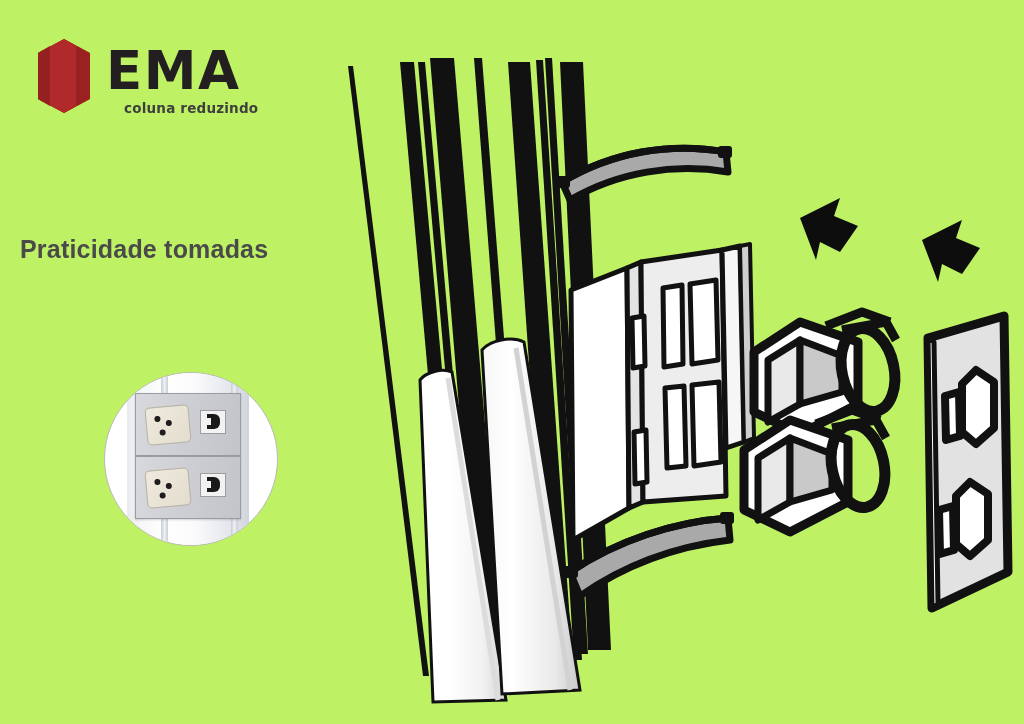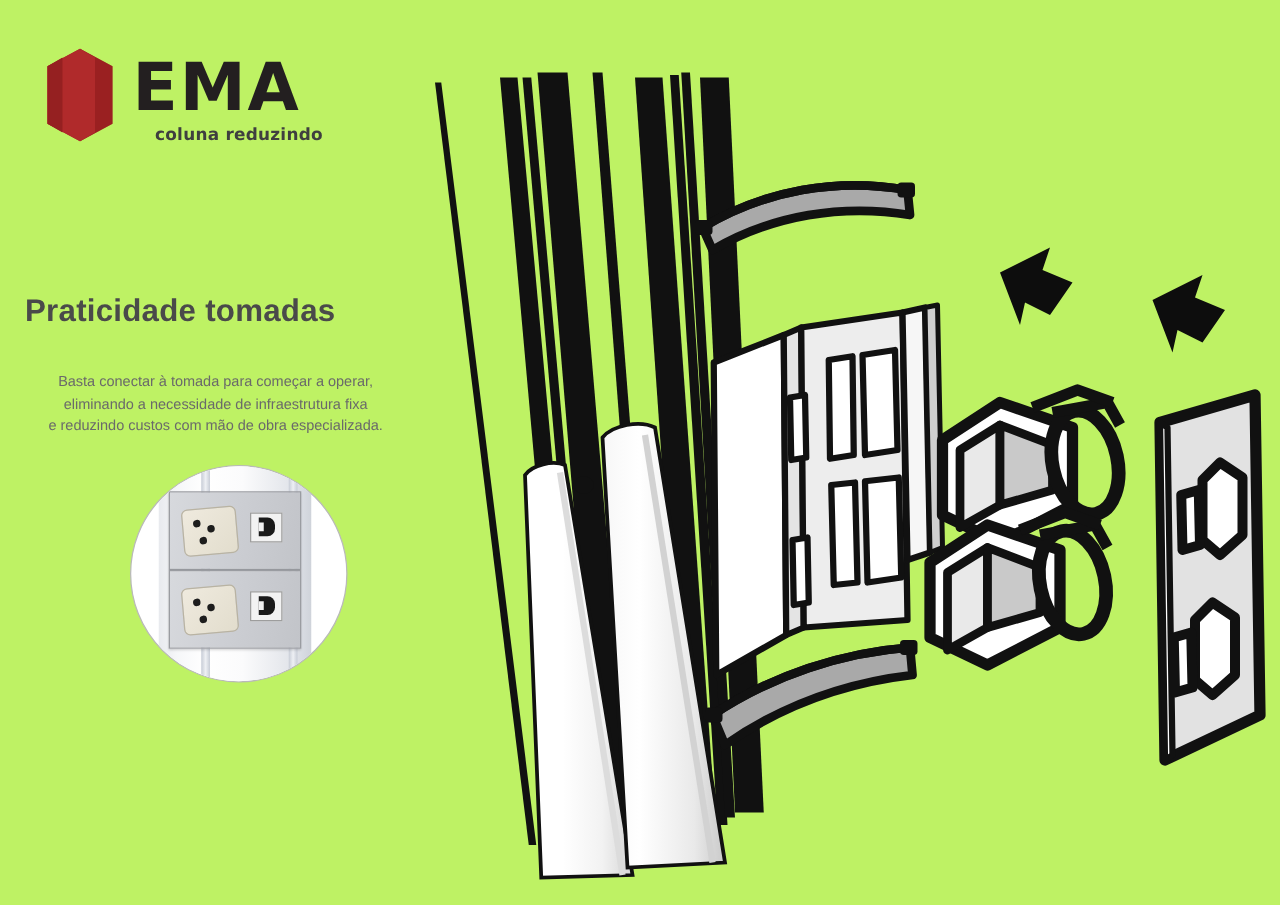--- a/index.html
+++ b/index.html
@@ -214,25 +214,20 @@
         <polygon points="28,1 54,15 54,61 28,75" fill="#8e1d1e" opacity="0.55"></polygon>
         <polygon points="28,1 40,8 40,68 28,75 2,61 2,15" fill="#b02a2b"></polygon>
         <polygon points="2,15 14,8 14,68 2,61" fill="#952021"></polygon>
       </svg>
       <div id="brand-wordmark">EMA</div>
       <div id="brand-tagline">coluna reduzindo</div>
     </div>
 
     <div id="headline">Praticidade tomadas</div>
 
-    <div id="body-copy">
-      <span class="ln">Basta conectar à tomada para começar a operar,</span>
-      <span class="ln">eliminando a necessidade de infraestrutura fixa</span>
-      <span class="ln">e reduzindo custos com mão de obra especializada.</span>
-    </div>
 
     <div id="photo-inset">
       <div class="scene">
         <div class="col-body"></div>
         <div class="col-seam s1"></div>
         <div class="col-seam s2"></div>
 
         <div class="plate p-top">
           <div class="socket">
             <span class="hole h1"></span>

